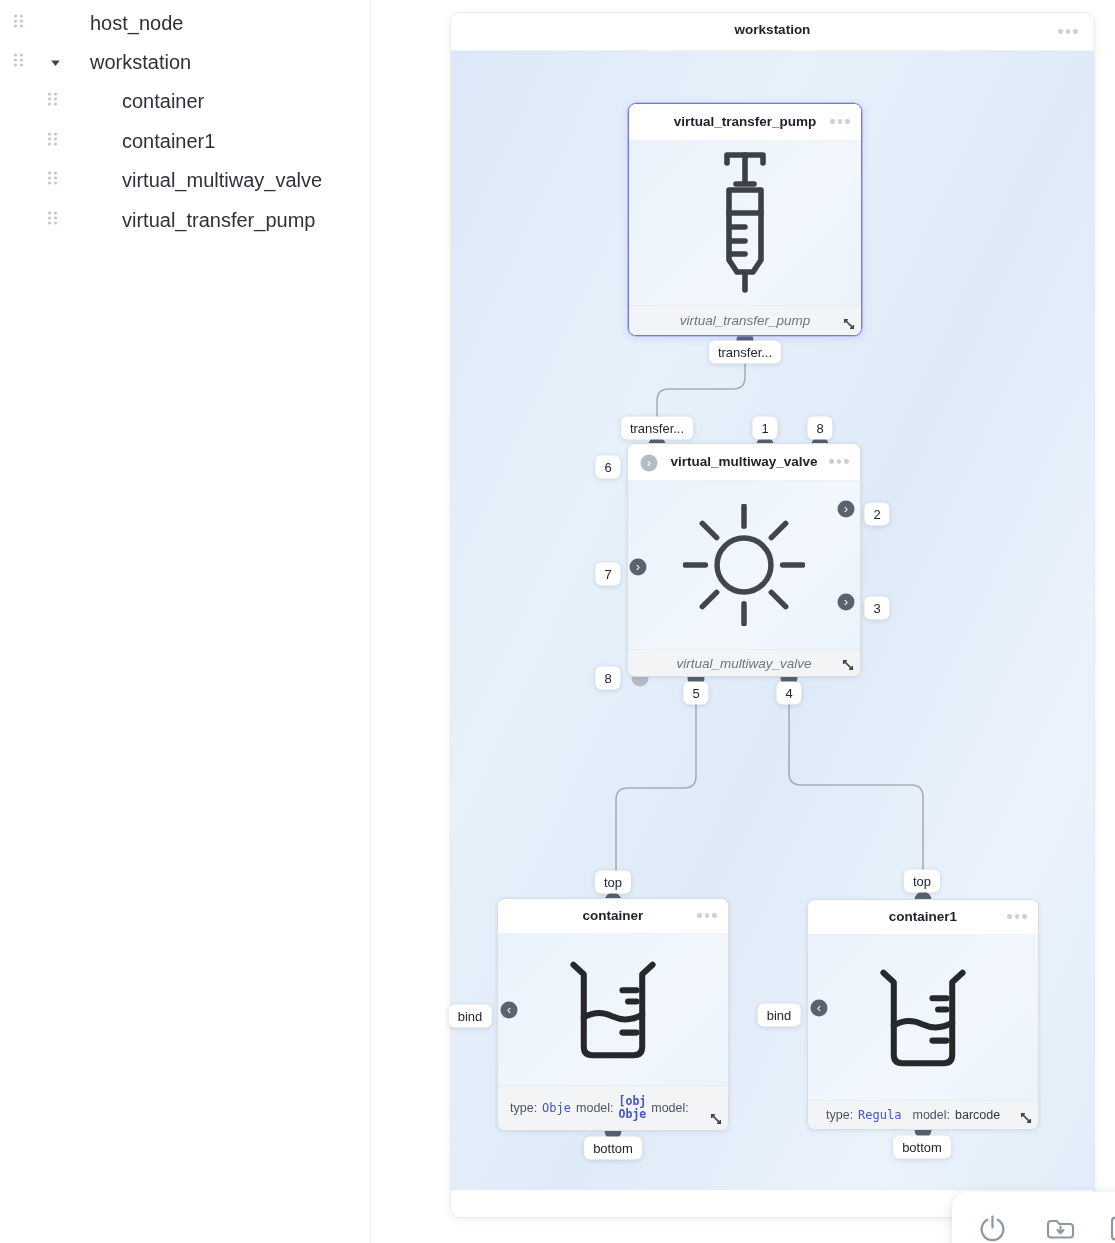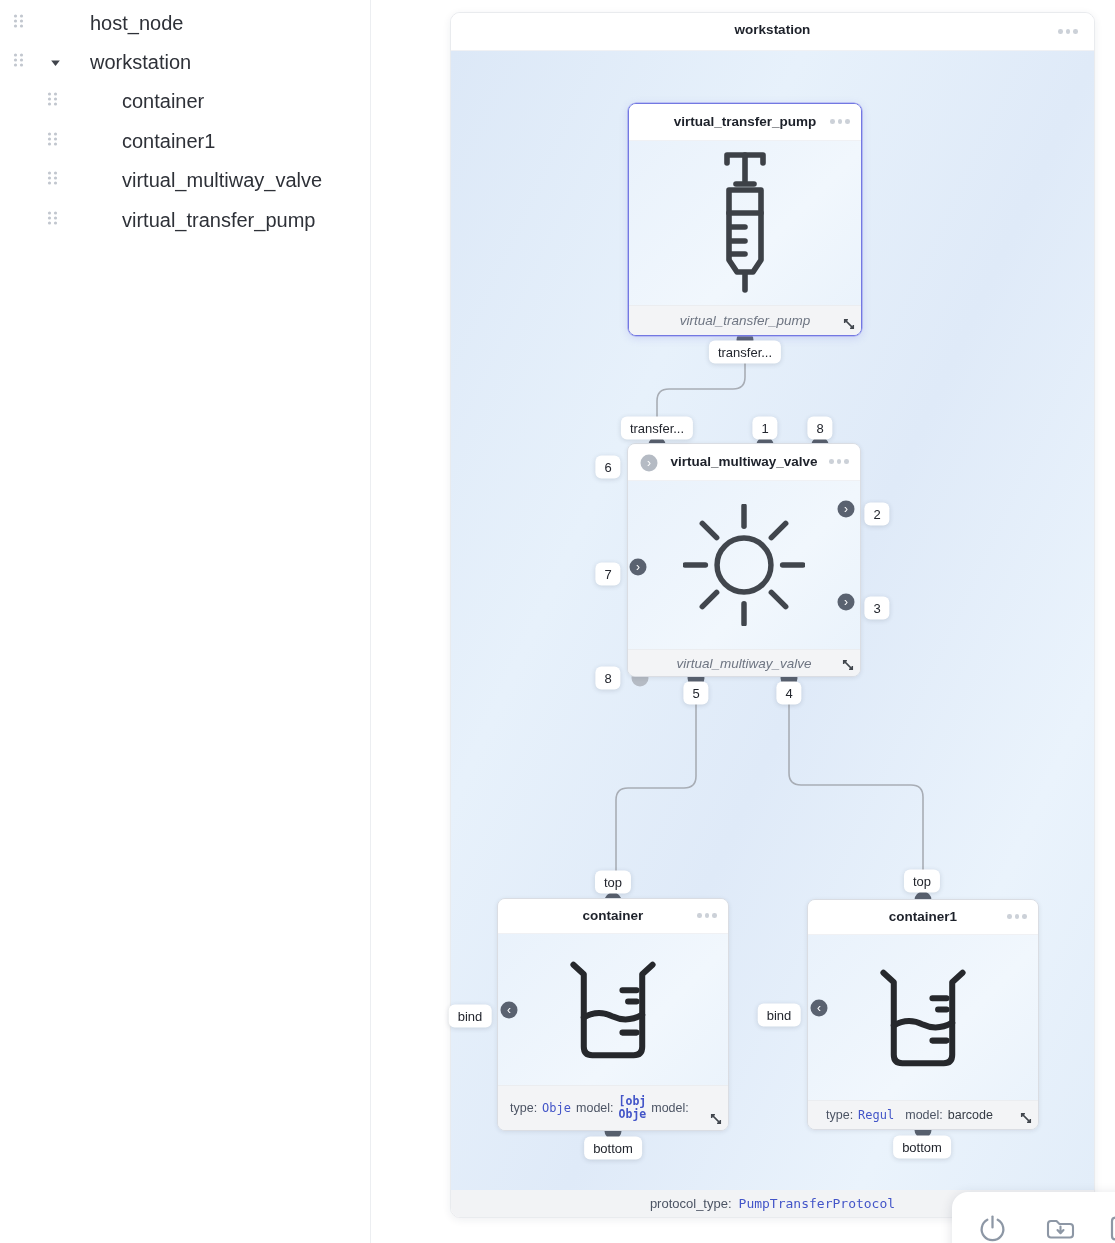--- a/index.html
+++ b/index.html
@@ -144,24 +144,20 @@
 
   <div class="ws-card"></div>
   <div class="ws-body"></div>
   <div class="ws-header">
     <div class="ws-title">workstation</div>
     <div class="dots abs" style="right:16px; top:16px">
         <i></i>
         <i></i>
         <i></i>
       </div>
-  </div>
-  <div class="ws-footer">
-    <span style="font-size:13px; color:#4c5464">protocol_type:</span>
-    <span class="mono" style="font-size:13px">PumpTransferProtocol</span>
   </div>
 
   <svg class="edges" width="1115" height="1243">
     <g fill="none" stroke="#a8adb5" stroke-width="1.6">
       <path d="M745 340 L745 377 Q745 389 733 389 L669 389 Q657 389 657 401 L657 446"></path>
       <path d="M696 677 L696 776 Q696 788 684 788 L628 788 Q616 788 616 800 L616 901"></path>
       <path d="M789 677 L789 773 Q789 785 801 785 L911 785 Q923 785 923 797 L923 900"></path>
     </g>
   </svg>
 
@@ -283,21 +279,21 @@
     </div>
     <div class="node-body">
       <svg width="98" height="106" viewBox="0 0 104 104" fill="none" stroke="#26282c" stroke-width="6.4" stroke-linecap="round" stroke-linejoin="round">
         <path d="M10 4 L21 14 L21 91 Q21 100 30 100 L74 100 Q83 100 83 91 L83 14 L94 4"></path>
         <path d="M21 60 Q36 51 52 59 Q67 66 83 57"></path>
         <path d="M62 31 H77 M68 43 H77 M62 76 H77"></path>
       </svg>
     </div>
     <div class="node-footer fields" style="height:29px; padding-left:18px">
       <span>type:</span>
-      <span class="mono">Regul</span>
+      <span class="mono">Regula</span>
       <span style="margin-left:6px">model:</span>
       <span class="dark-val">barcode</span>
       <svg class="resize" width="14" height="14" viewBox="0 0 13 13" fill="none" stroke="#41464d" stroke-width="1.4">
         <path d="M2.5 5.5 V2.5 H5.5 M2.7 2.7 L10.3 10.3 M10.5 7.5 V10.5 H7.5"></path>
       </svg>
     </div>
   </div>
   <div class="port-btn" style="left:819px; top:1008px">‹</div>
 
   <div class="chip" style="left:745px; top:352px">transfer...</div>

